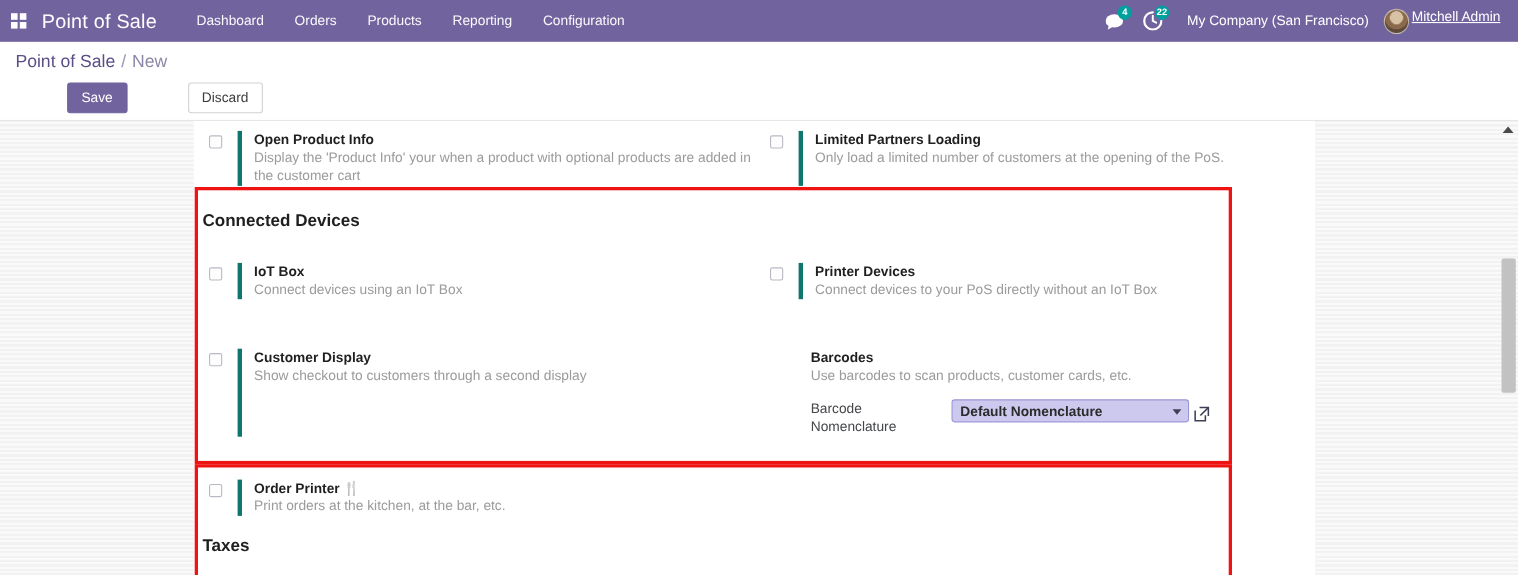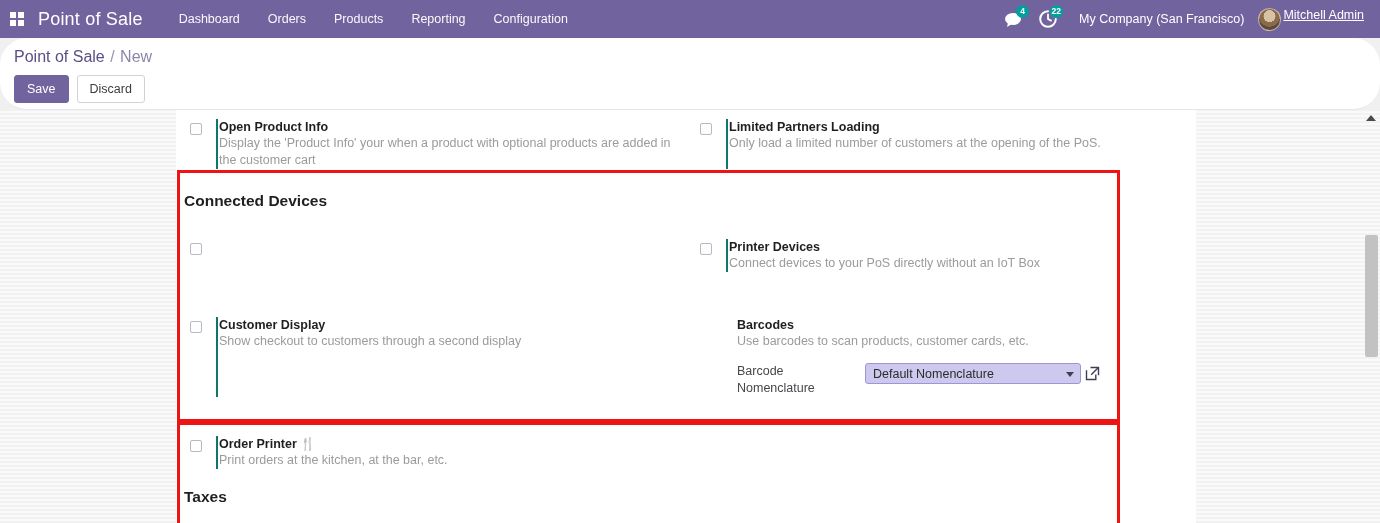--- a/index.html
+++ b/index.html
@@ -92,32 +92,32 @@
     overflow: hidden;
   }
   .user-name { font-size: 12.5px; white-space: nowrap; }
 
   
   .control-panel {
     background: #ffffff;
     padding: 10px 0 0 14px;
     height: 72px;
     border-bottom: 1px solid #e6e6e6;
-    border-radius: 27px;
   }
   .breadcrumb { font-size: 16px; color: #5b4e85; margin-bottom: 9px; }
   .breadcrumb .sep { color: #9b94b3; padding: 0 1px; }
   .breadcrumb .crumb-current { color: #8d86a6; }
   .btns { display: flex; gap: 8px; }
   .btn {
     font-size: 12.5px;
     padding: 5px 12px;
     border-radius: 3px;
     cursor: pointer;
     line-height: 16px;
+    margin-left: 47px;
   }
   .btn-primary { background: #71639e; color: #fff; border: 1px solid #71639e; }
   .btn-secondary { background: #fff; color: #3c3c3c; border: 1px solid #d2d2d2; }
 
   
   .page-body {
     position: relative;
     height: calc(523px - 38px - 72px);
     background: #f0f0f0;
     overflow: hidden;
@@ -158,21 +158,21 @@
   .setting-cell { width: 512px; display: flex; padding-top: 5px; }
   .cb-col { width: 40px; flex: none; display: flex; justify-content: center; padding-top: 4px; }
   .cb {
     width: 12px; height: 12px;
     border: 1px solid #b9b9c4;
     border-radius: 2px;
     background: #fdfdfd;
     cursor: pointer;
     flex: none;
   }
-  .text-col { border-left: 2px solid #0f766e; padding-left: 1px; }
+  .text-col { border-left: 4px solid #0f766e; padding-left: 11px; }
   .s-title {
     font-size: 12.5px;
     font-weight: bold;
     color: #1f1f1f;
     line-height: 16px;
     white-space: nowrap;
   }
   .s-desc {
     font-size: 12.5px;
     color: #9b9b9b;
@@ -195,21 +195,21 @@
     margin-top: 13px;
     gap: 15px;
   }
   .field-label {
     font-size: 12.5px;
     color: #44464a;
     width: 113px;
     line-height: 17px;
     flex: none;
   }
-  .select-wrap { display: flex; align-items: center; gap: 4px; }
+  .select-wrap { display: flex; align-items: flex-end; gap: 4px; font-weight: bold; }
   .fake-select {
     width: 216px;
     height: 21px;
     background: #cdc9ee;
     border: 1px solid #9d96d6;
     border-radius: 3px;
     font-size: 12.5px;
     color: #2b2b2b;
     padding: 1px 16px 0 7px;
     position: relative;
@@ -356,20 +356,24 @@
         </div>
       </div>
     </div>
 
     <div class="section-head" style="margin-top:17px;">Connected Devices</div>
 
     <div class="setting-block" style="margin-top:24px;">
       <div class="setting-cell">
         <div class="cb-col">
           <div class="cb"></div>
+        </div>
+        <div class="text-col">
+          <div class="s-title">IoT Box</div>
+          <div class="s-desc">Connect devices using an IoT Box</div>
         </div>
       </div>
       <div class="setting-cell">
         <div class="cb-col">
           <div class="cb"></div>
         </div>
         <div class="text-col">
           <div class="s-title">Printer Devices</div>
           <div class="s-desc">Connect devices to your PoS directly without an IoT Box</div>
         </div>

